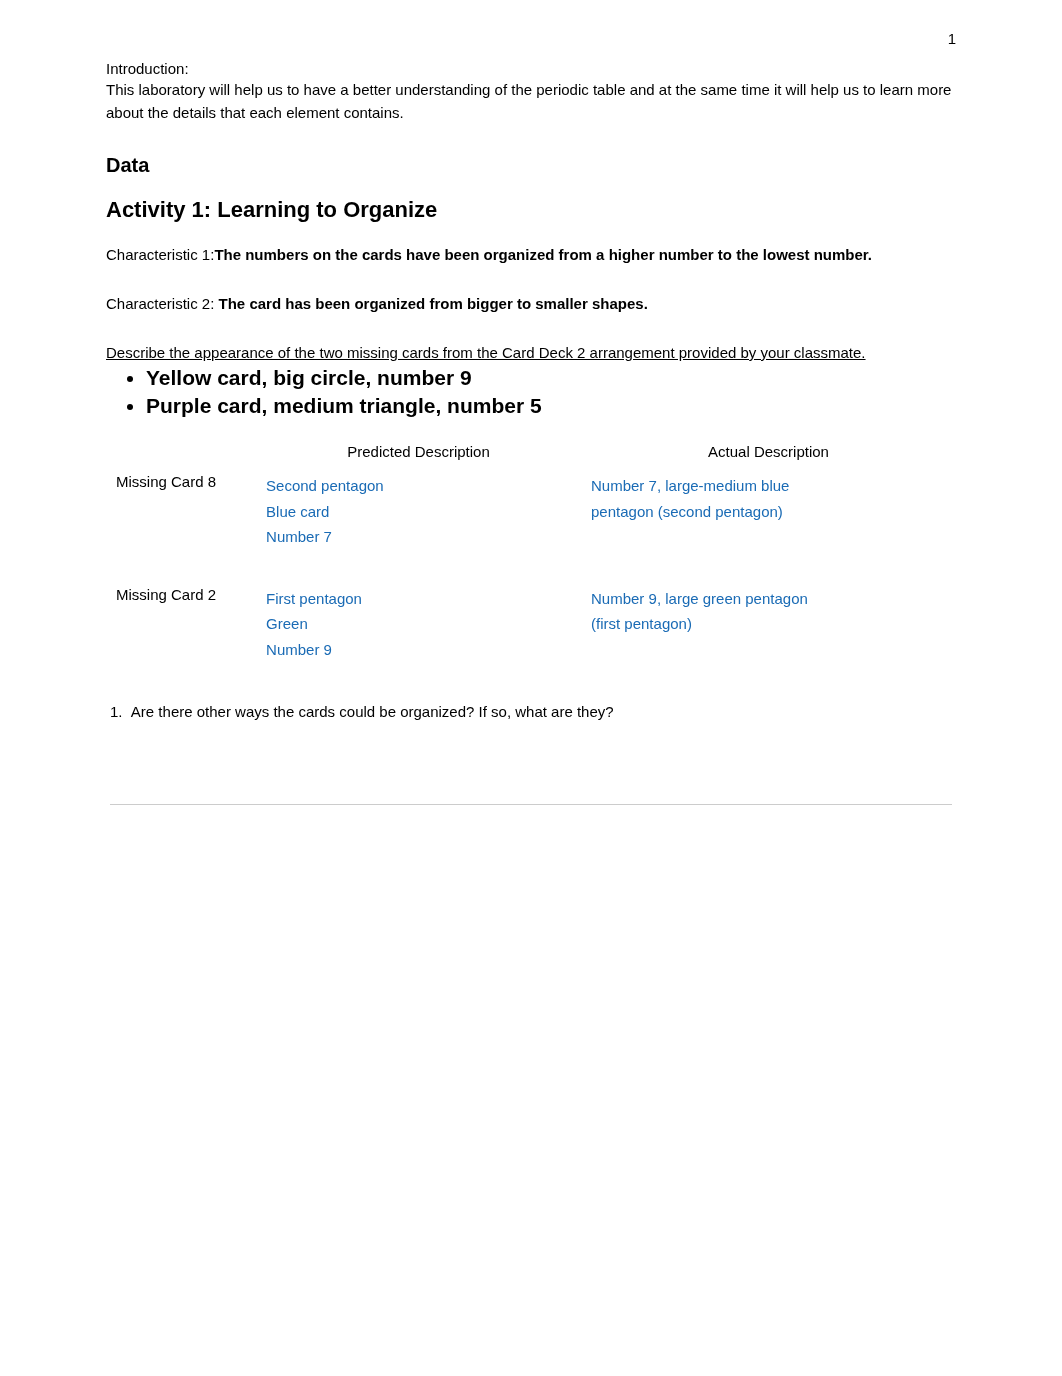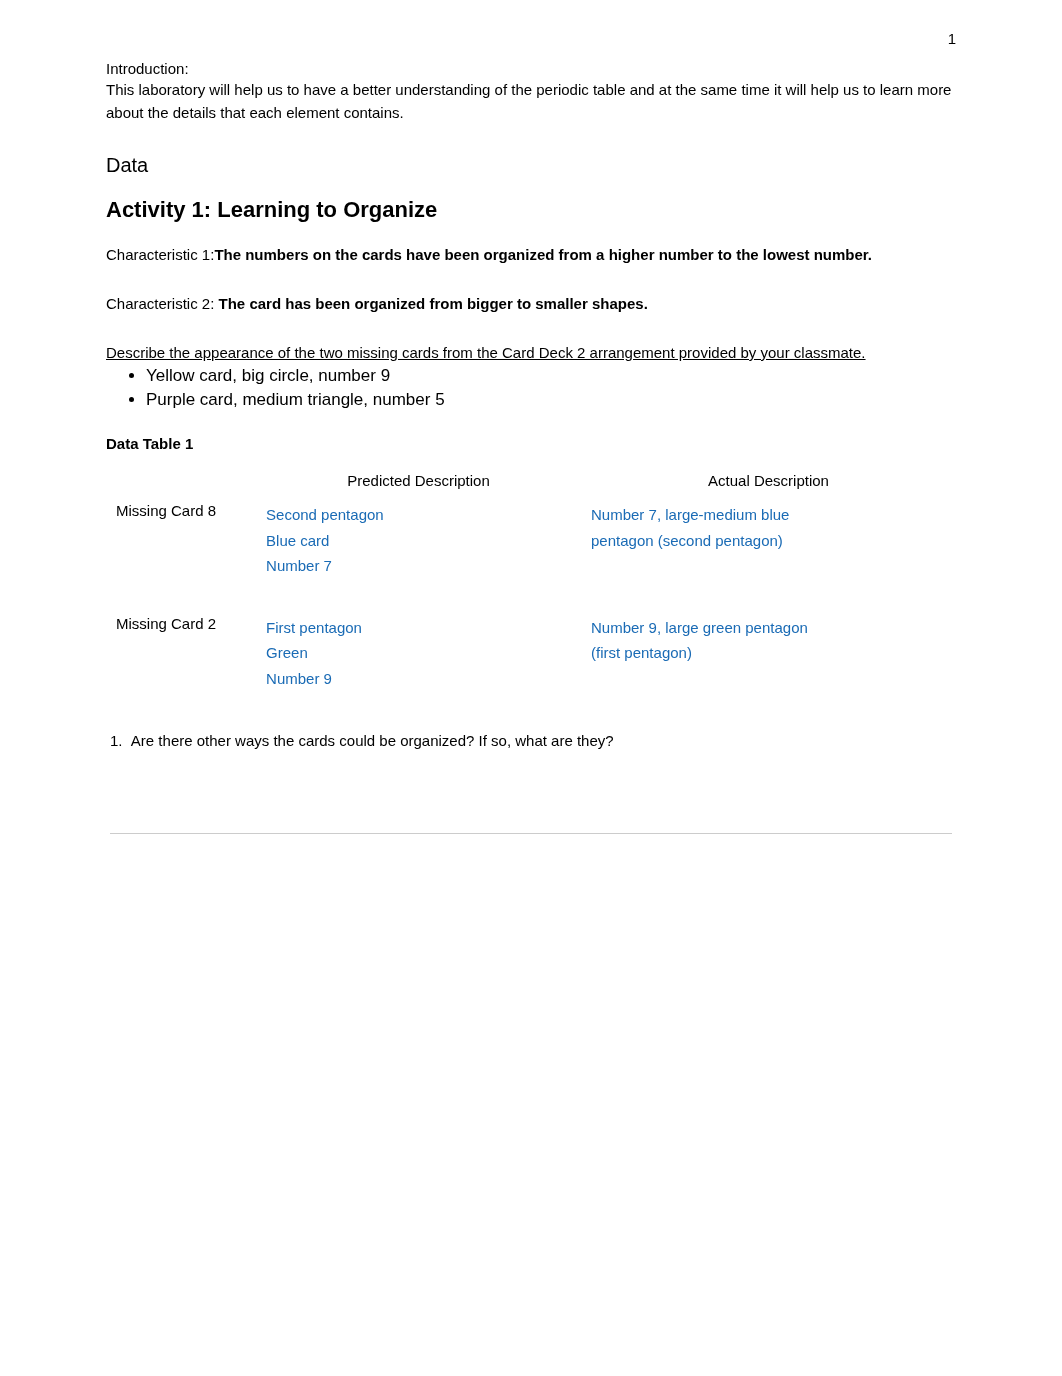--- a/index.html
+++ b/index.html
@@ -42,21 +42,21 @@
       margin-bottom: 2px;
     }
 
     .introduction-text {
       font-size: 15px;
       line-height: 1.5;
     }
 
     .section-heading {
       font-size: 20px;
-      font-weight: normal;
+      font-weight: bold;
       margin: 30px 0 15px 0;
     }
 
     .activity-heading {
       font-size: 22px;
       font-weight: bold;
       margin: 20px 0 20px 0;
     }
 
     .characteristic {
@@ -86,22 +86,22 @@
       text-decoration: underline;
     }
 
     .bullet-list {
       list-style: disc;
       margin-left: 40px;
       margin-bottom: 20px;
     }
 
     .bullet-list li {
-      font-weight: normal;
-      font-size: 17px;
+      font-weight: bold;
+      font-size: 21px;
       margin-bottom: 4px;
     }
 
     .data-table-title {
       font-weight: bold;
       font-size: 15px;
       margin: 25px 0 15px 0;
     }
 
     .data-table {
@@ -200,21 +200,20 @@
   </div>
 
 
   <div class="describe-text">Describe the appearance of the two missing cards from the Card Deck 2 arrangement provided by your classmate.</div>
 
   <ul class="bullet-list">
     <li>Yellow card, big circle, number 9</li>
     <li>Purple card, medium triangle, number 5</li>
   </ul>
 
-  <div class="data-table-title">Data Table 1</div>
 
   <table class="data-table">
     <thead>
       <tr>
         <th class="col-header" style="width:120px;"></th>
         <th class="col-header" style="width:260px;">Predicted Description</th>
         <th class="col-header" style="width:300px;">Actual Description</th>
       </tr>
     </thead>
     <tbody>

